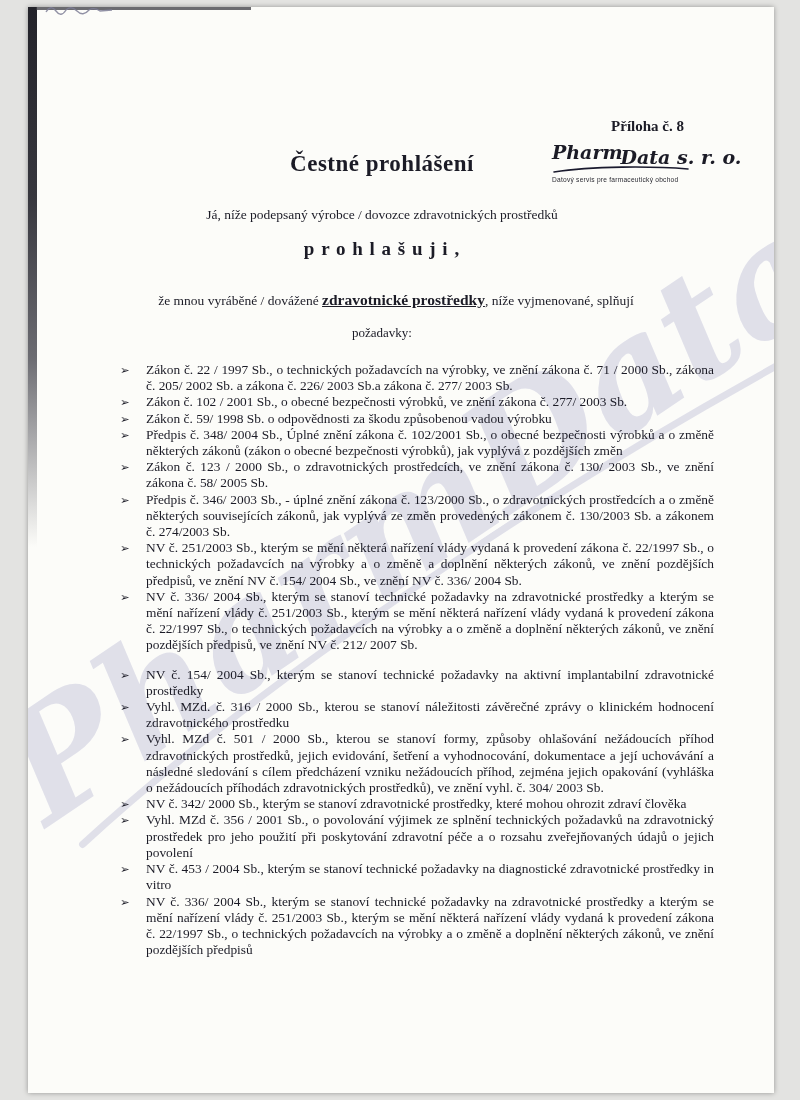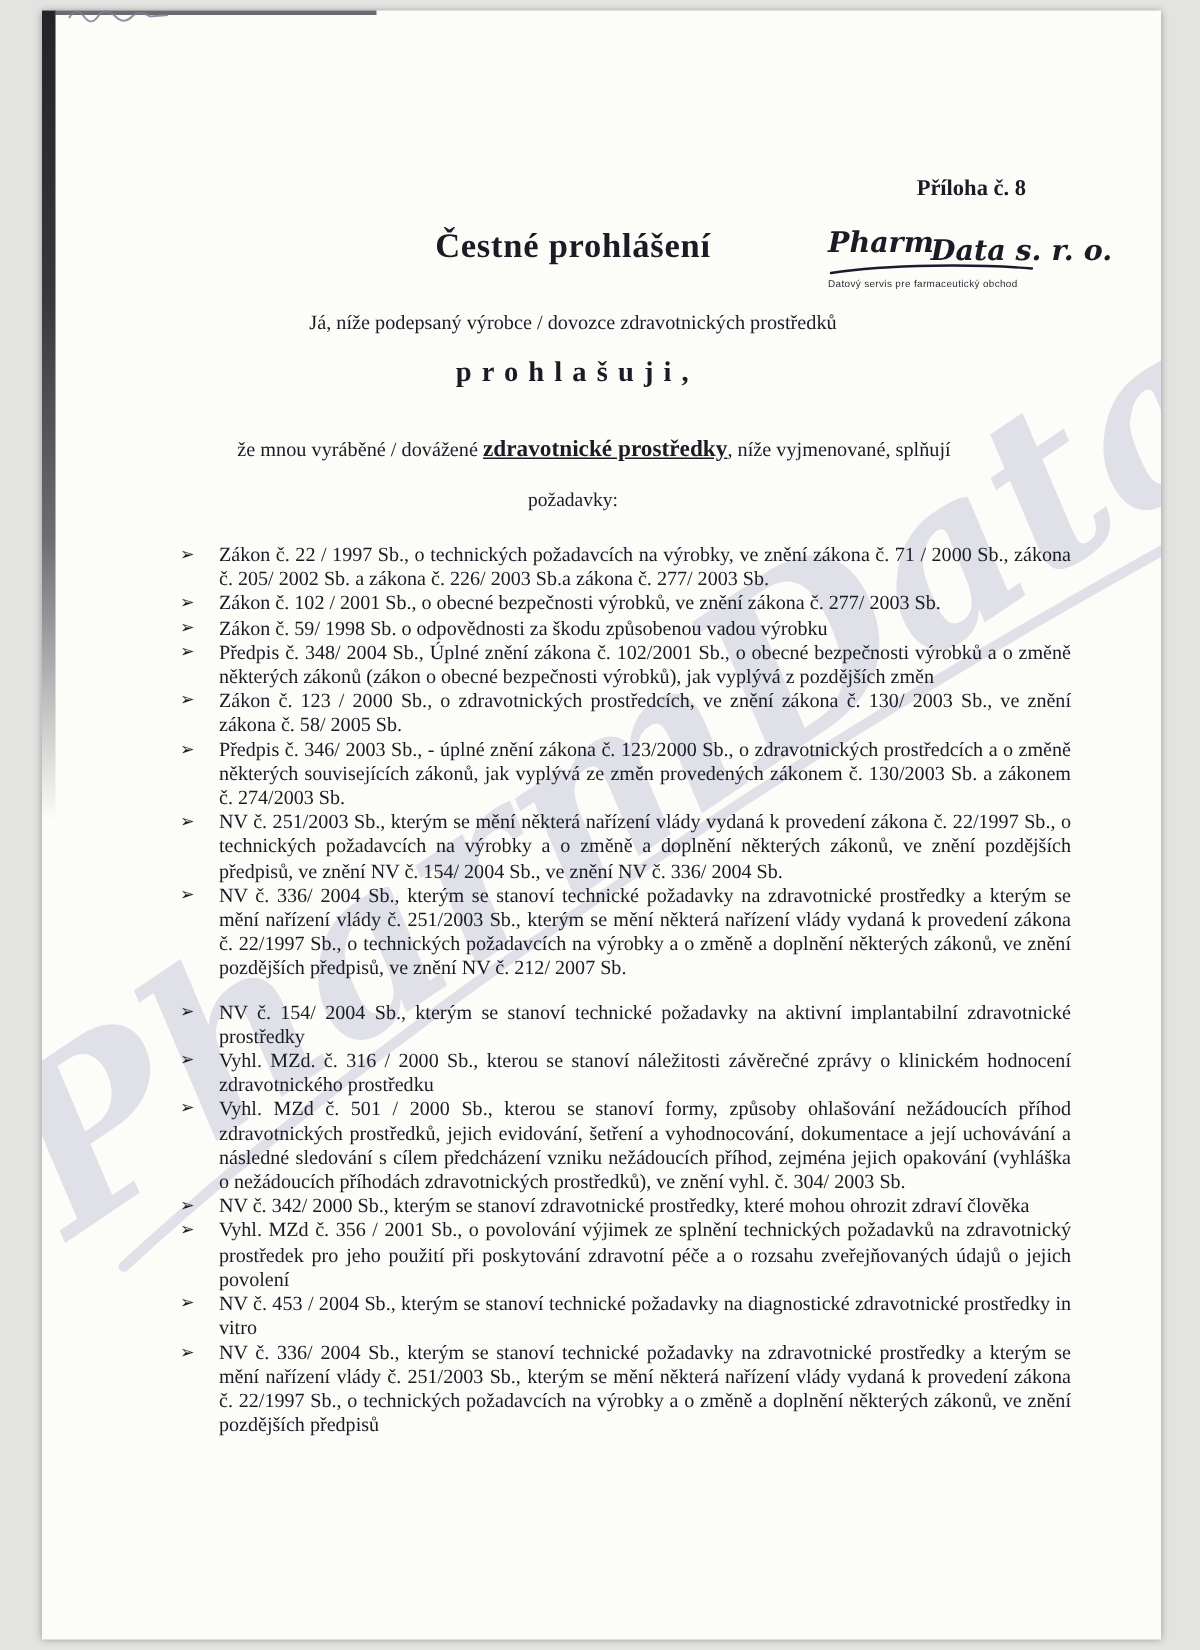--- a/index.html
+++ b/index.html
@@ -30,21 +30,21 @@
   .watermark {
     position:absolute; left:-90px; top:420px; width:1000px; z-index:1;
     transform:rotate(-34deg);
     font-family:"DejaVu Serif", serif; font-style:italic; font-weight:bold;
     font-size:150px; line-height:1; white-space:nowrap;
     color:var(--wm); opacity:.24; pointer-events:none;
   }
   .watermark svg { display:block; margin-top:-18px; }
   .content { position:relative; z-index:2; height:100%; }
   .logo {
-    position:absolute; top:40px; right:72px; width:150px; text-align:left; z-index:3;
+    position:absolute; top:30px; right:72px; width:150px; text-align:left; z-index:3;
   }
   .logo-script { font-family:"DejaVu Serif", serif; font-style:italic; font-weight:bold; font-size:19px; line-height:1; white-space:nowrap; }
   .logo-part1 { display:inline-block; transform:translateY(-5px); }
   .logo-part2 { display:inline-block; margin-left:-2px; }
   .logo-flourish { display:block; margin-top:-2px; }
   .logo-tagline { font-family:"Liberation Sans", sans-serif; font-size:6.6px; letter-spacing:.25px; color:#2a2a32; margin-top:2px; white-space:nowrap; }
   .attachment { margin-top:111px; text-align:right; padding-right:90px; font-weight:bold; font-size:15px; }
   .intro-wrap { padding-right:38px; text-align:center; }
   .doc-title { margin-top:16px; font-size:23px; font-weight:bold; letter-spacing:.5px; }
   .intro-line1 { margin-top:30px; font-size:13.5px; }

